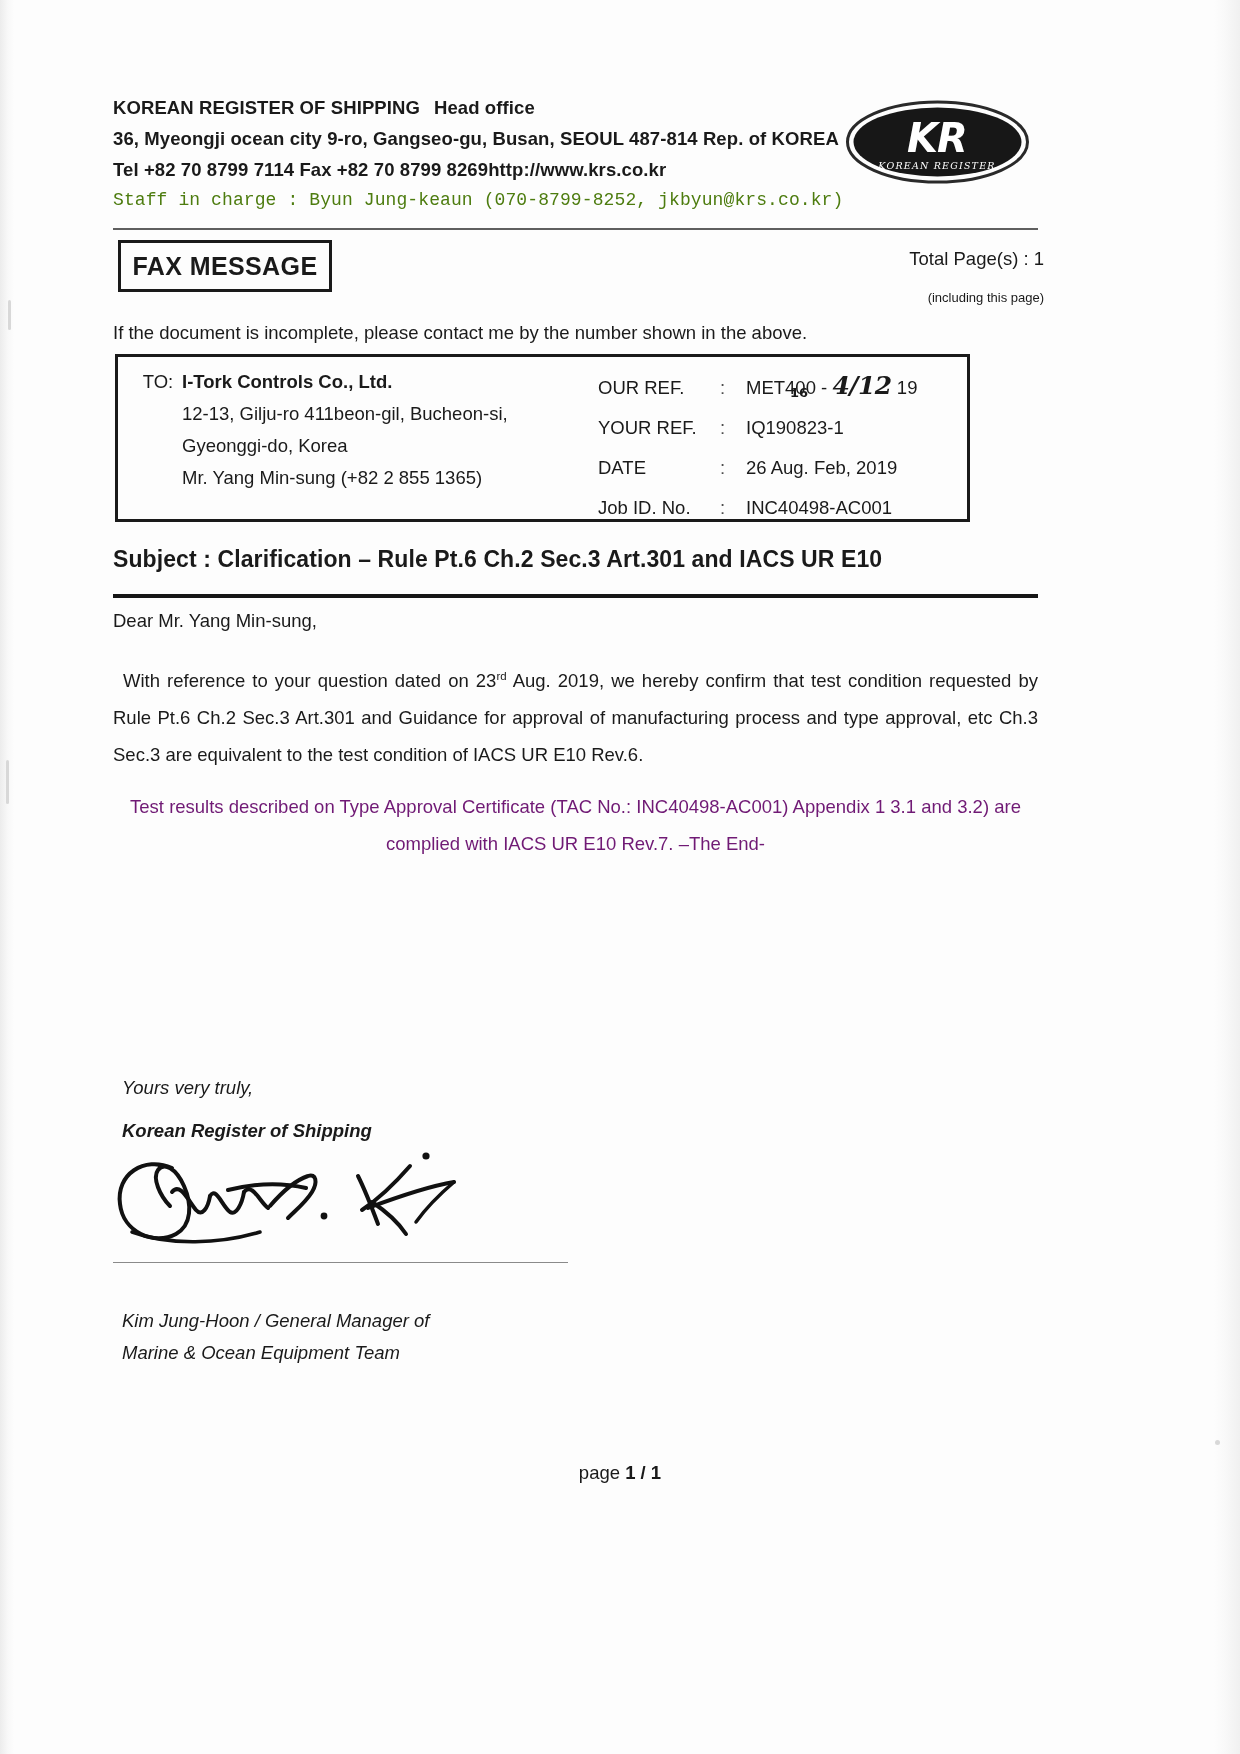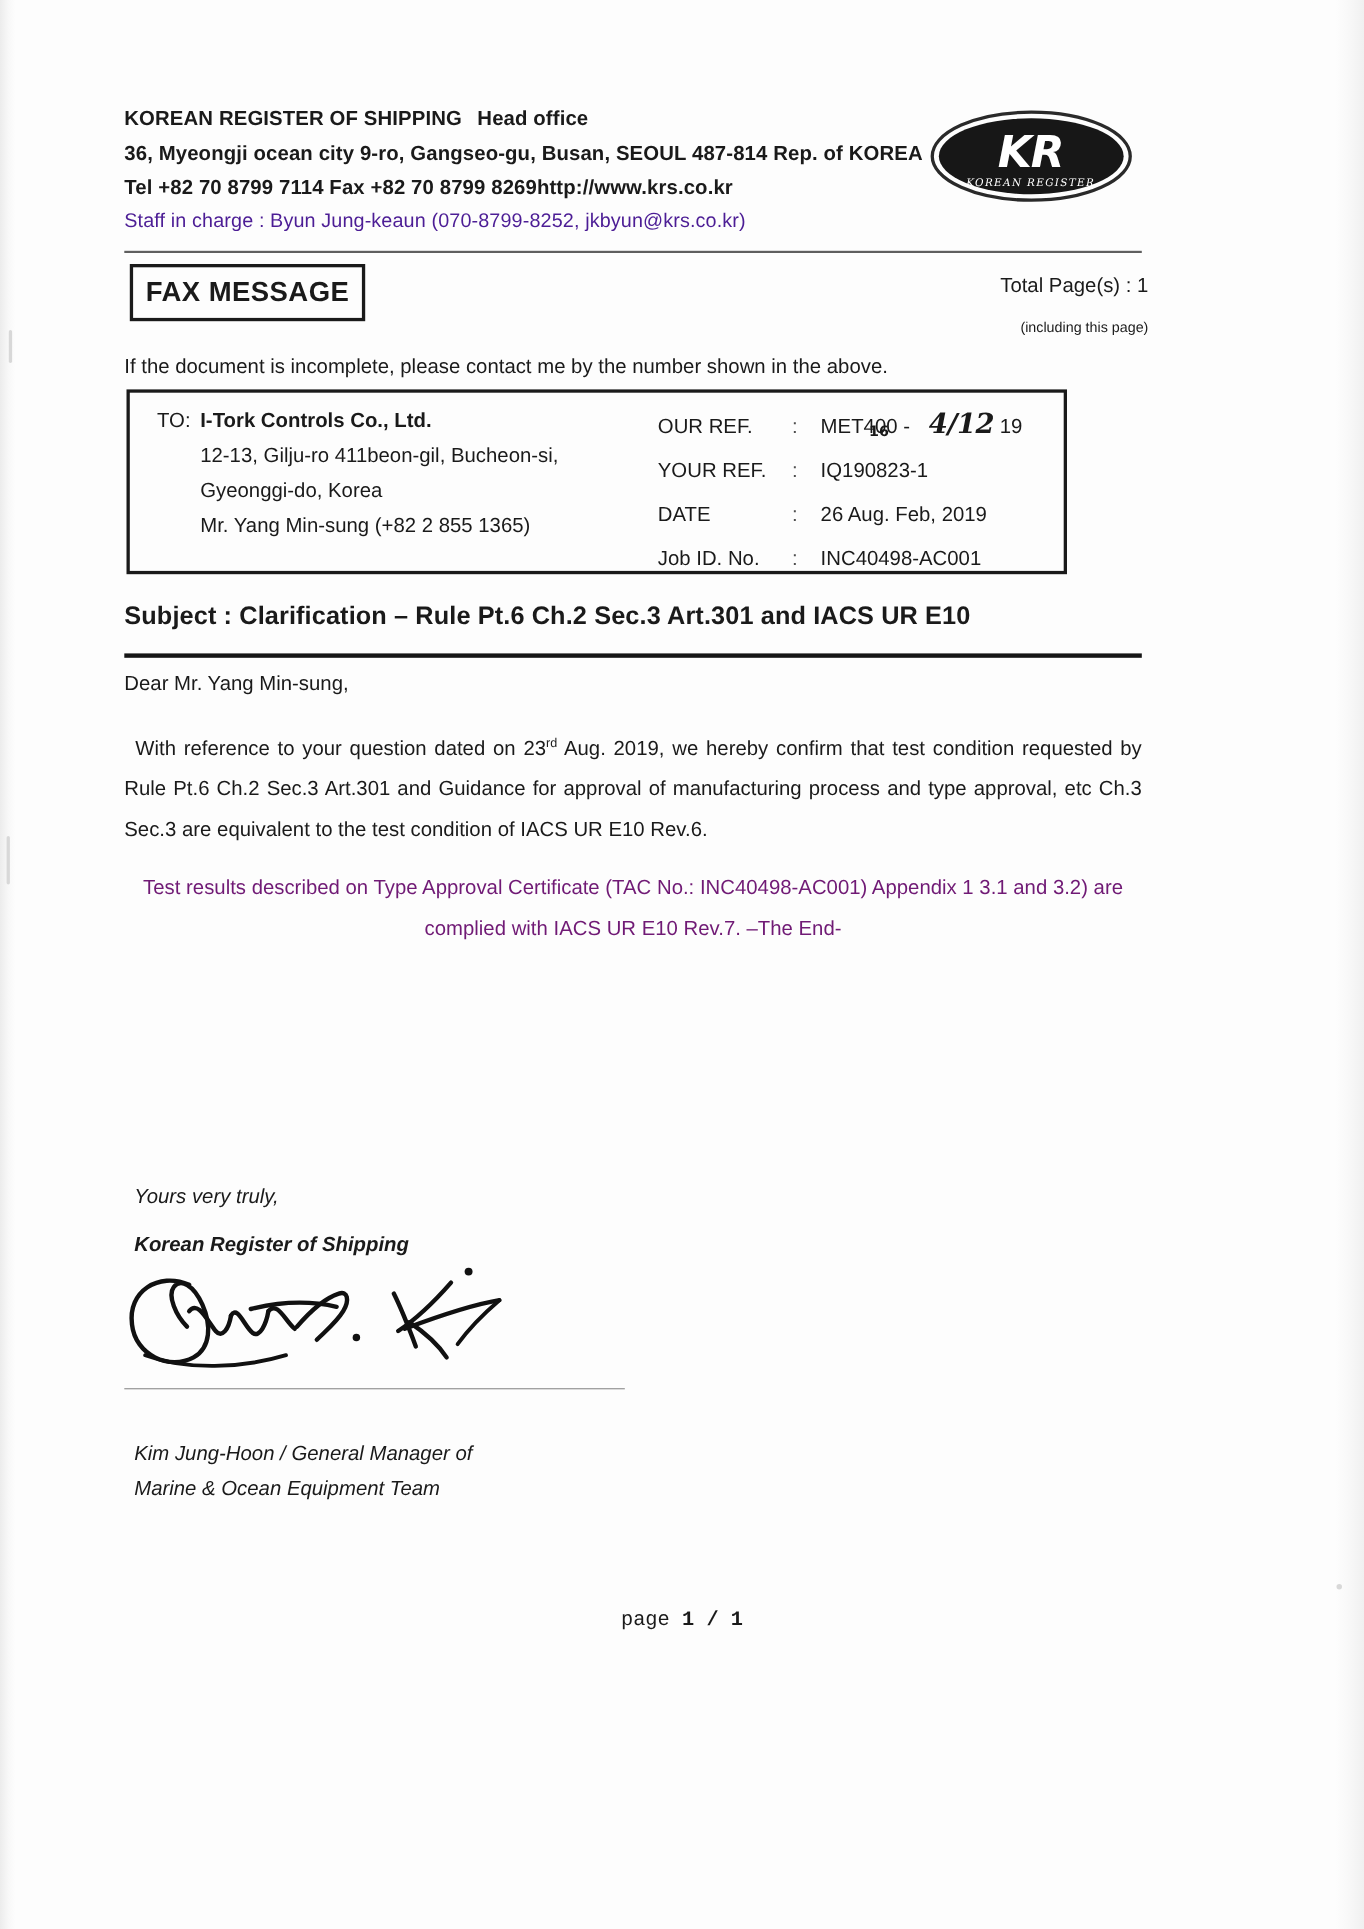--- a/index.html
+++ b/index.html
@@ -57,21 +57,22 @@
     font-weight: 700;
   }
   .lh-title .lh-gap {
     display: inline-block;
     width: 14px;
   }
   .lh-staff {
     font-weight: 400;
     font-size: 18px;
     line-height: 31px;
-    color: #4c1d95;
+    color: #4d7c0f;
+    font-family: Liberation Mono, monospace;
   }
 
   
   .kr-logo {
     position: absolute;
     left: 845px;
     top: 99px;
     width: 185px;
     height: 86px;
   }
@@ -177,21 +178,20 @@
   }
   .rr-key { width: 122px; flex:none; }
   .rr-colon { width: 26px; flex:none; color:#4d4d4d; }
   .rr-val { position: relative; }
   .handwrite {
     font-family: "DejaVu Serif", serif;
     font-style: italic;
     font-weight: 700;
     font-size: 25px;
     letter-spacing: -.5px;
-    margin-left: 12px;
   }
   .hand-over {
     position: absolute;
     left: 44px;
     top: 7px;
     font-family: "DejaVu Sans", sans-serif;
     font-weight: 700;
     font-size: 13px;
   }
 
@@ -290,21 +290,20 @@
   }
 
   
   .footer {
     position: absolute;
     left: 0;
     top: 1462px;
     width: 1240px;
     text-align: center;
     font-size: 18.5px;
-    font-family: Liberation Mono, monospace;
   }
   .footer b { font-weight: 700; }
 </style>
 </head>
 <body>
 
 <div class="page">
 
   <div class="scan-edge-left"></div>
   <div class="scan-edge-right"></div>

